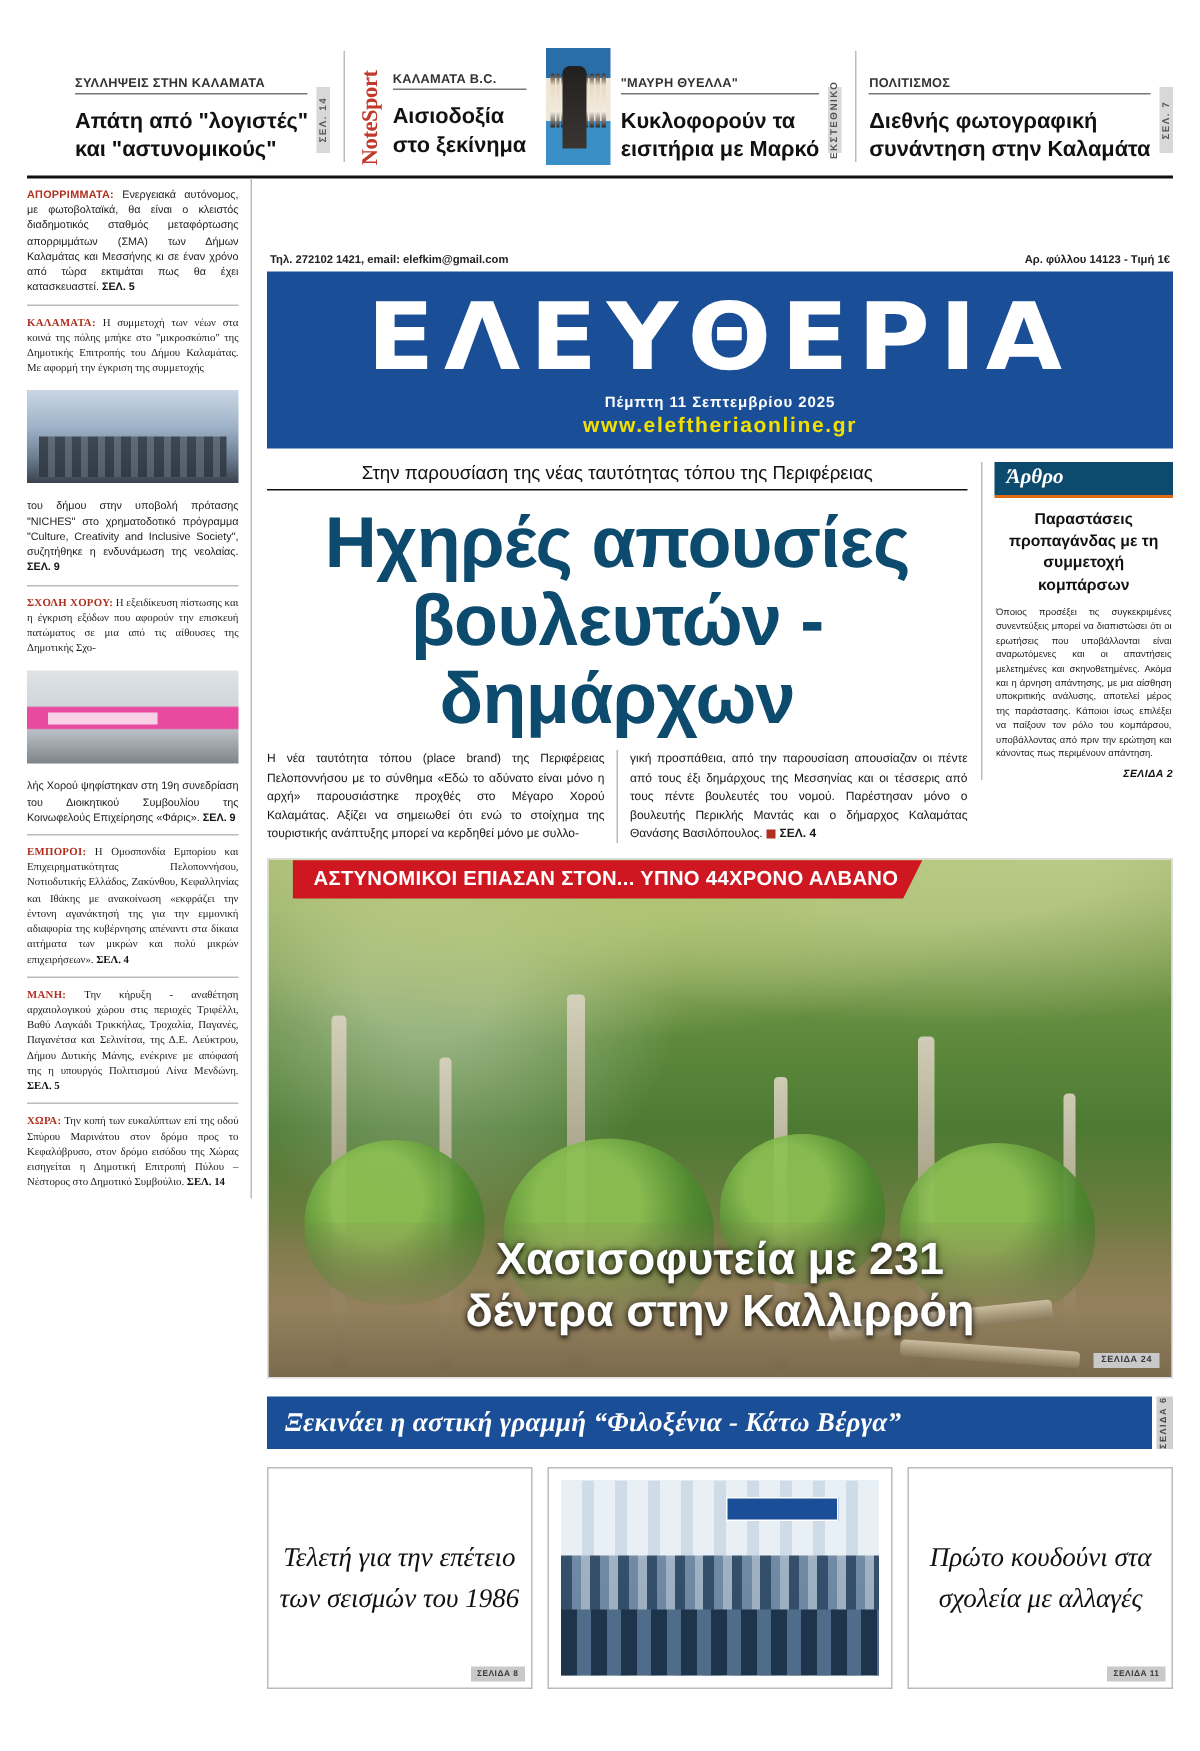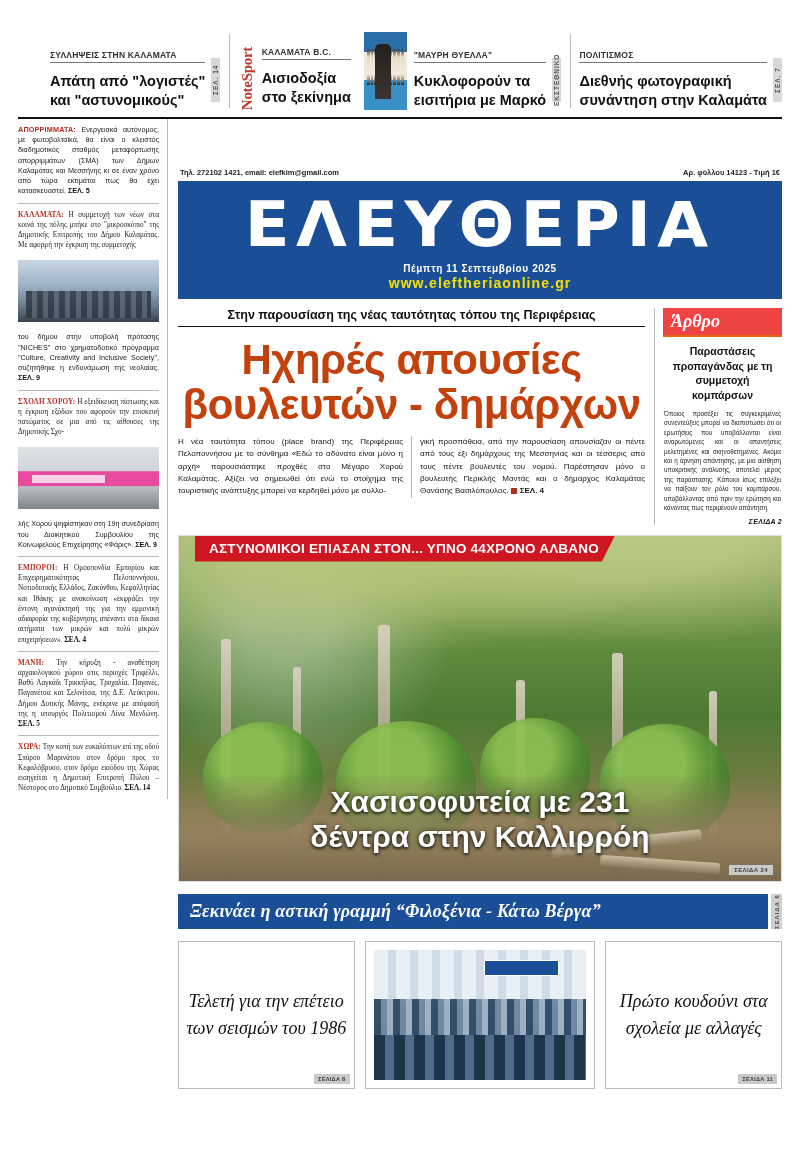--- a/index.html
+++ b/index.html
@@ -79,30 +79,30 @@
     transform:scaleX(1.06);
   }
   .masthead .mdate{color:#fff;font-size:10px;font-weight:700;letter-spacing:.6px;margin-top:7px;}
   .masthead .murl{color:#f3e000;font-size:14px;font-weight:800;letter-spacing:1.1px;margin-top:1px;}
 
   
   .lead-row{display:flex;margin-top:9px;align-items:flex-start;}
   .lead-main{flex:1;padding-right:9px;box-sizing:border-box;}
   .lead-side{width:128px;flex:0 0 128px;border-left:1px solid #bbb;padding-left:8px;box-sizing:border-box;}
 
-  .lead-kicker{font-size:12.5px;font-weight:700;text-align:center;color:#111;border-bottom:1.5px solid #111;padding-bottom:4px;}
-  .lead-title{font-size:42px;font-weight:800;line-height:1.08;text-align:center;color:#c2410c;margin:10px 0 8px 0;letter-spacing:-.5px;}
+  .lead-kicker{font-size:12.5px;font-weight:400;text-align:center;color:#111;border-bottom:1.5px solid #111;padding-bottom:4px;}
+  .lead-title{font-size:48px;font-weight:800;line-height:1.08;text-align:center;color:#0c4a6e;margin:10px 0 8px 0;letter-spacing:-.5px;}
   .lead-body{display:flex;font-size:8px;line-height:1.55;text-align:justify;color:#151515;margin-top:6px;align-items:center;}
   .lead-body .c{flex:1;}
   .lead-body .c:first-child{padding-right:8px;border-right:1px solid #bbb;}
   .lead-body .c:last-child{padding-left:8px;}
   .sq{display:inline-block;width:6px;height:6px;background:#b03020;margin-right:3px;vertical-align:middle;}
   .selref{font-weight:800;}
 
-  .artbox-hd{background:#ef4444;color:#fff;font-family:"Liberation Serif",serif;font-style:italic;font-weight:700;font-size:18px;padding:3px 8px;}
+  .artbox-hd{background:#0c4a6e;color:#fff;font-family:"Liberation Serif",serif;font-style:italic;font-weight:700;font-size:14px;padding:3px 8px;}
   .artbox-rule{height:2px;background:#e06a10;}
   .artbox-title{font-size:10.5px;font-weight:700;text-align:center;line-height:1.4;padding:7px 2px 6px 2px;color:#111;}
   .artbox-body{font-size:6.3px;line-height:1.5;text-align:justify;color:#222;padding:0 1px;}
   .artbox-sel{font-size:7px;font-weight:800;font-style:italic;text-align:right;margin-top:5px;letter-spacing:.3px;}
 
   
   .photo-wrap{position:relative;margin-top:10px;height:345px;overflow:hidden;border:1px solid #ddd;}
   .photo-bg{
     position:absolute;inset:0;
     background:

